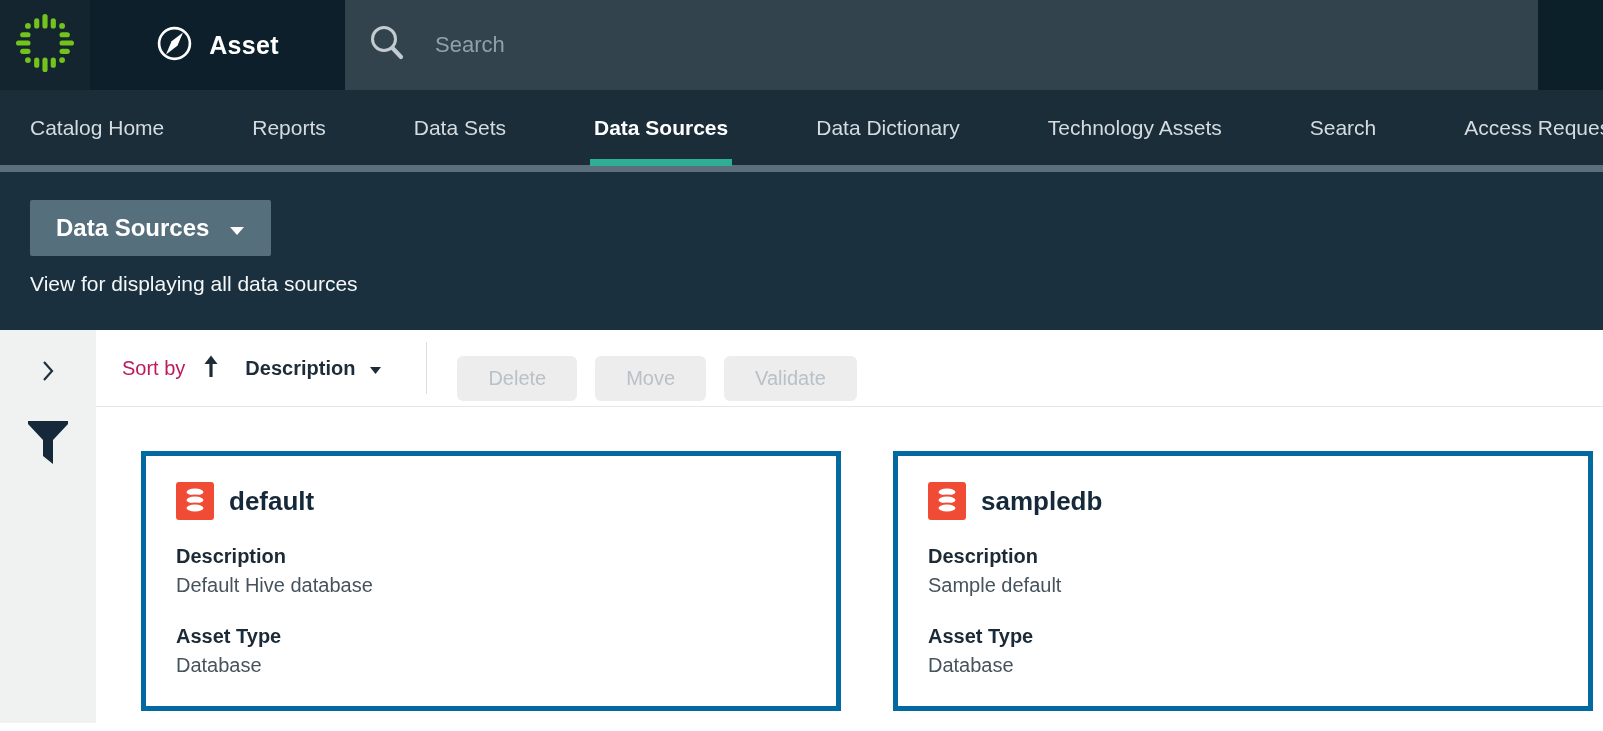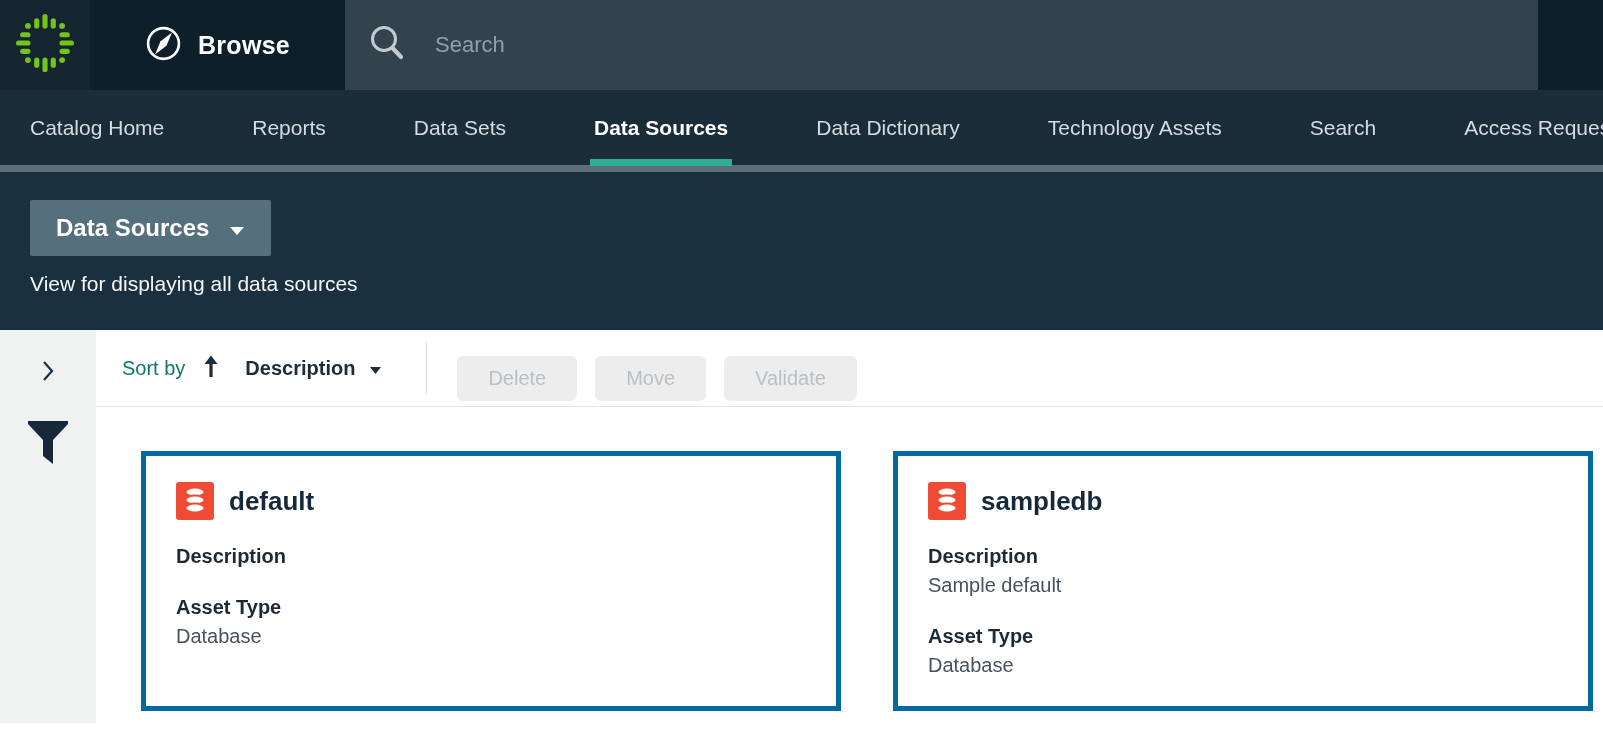--- a/index.html
+++ b/index.html
@@ -41,21 +41,21 @@
 
   
   .main { display:flex; height:401px; }
   .sidebar { width:96px; height:393px; background:#f0f1f1; display:flex;
     flex-direction:column; align-items:center; padding-top:24px; gap:24px; }
   .rail-btn { background:none; border:none; cursor:pointer; padding:4px; }
 
   .content { flex:1; background:#fff; min-width:0; }
   .toolbar { height:76px; display:flex; align-items:center; padding-left:26px;
     gap:0; }
-  .sort-by { color:#0f766e; font-size:20px; }
+  .sort-by { color:#be185d; font-size:20px; }
   .sort-dir { margin-left:18px; display:flex; align-items:center; cursor:pointer; }
   .sort-field { margin-left:26px; color:#1d2c38; font-size:20px; font-weight:700;
     display:flex; align-items:center; gap:14px; cursor:pointer; }
   .tb-divider { width:1px; height:52px; background:#d9dde0; margin:0 30px 0 44px; }
   .tb-btn { background:#ededee; border:none; border-radius:6px; color:#b9c1c6;
     font-size:20px; padding:11px 31px; margin-right:18px; cursor:default;
     font-family:"Liberation Sans",sans-serif;margin-top:21px; }
   .content-body { border-top:1px solid #e4e7e9; padding:44px 0 0 45px;
     display:flex; gap:52px; }
 
@@ -111,21 +111,21 @@
 
     <div class="browse-tile">
       <span>
         <svg width="37" height="37" viewBox="0 0 36 36">
           <circle cx="18" cy="18" r="15" fill="none" stroke="#ffffff" stroke-width="2.6"></circle>
           <g transform="rotate(38 18 18)">
             <path d="M18 4.5 L21.6 18 L18 31.5 L14.4 18 Z" fill="#ffffff"></path>
           </g>
         </svg>
       </span>
-      <span class="browse-label">Browse</span>
+      <span class="browse-label">Asset</span>
     </div>
 
     <div class="search-tile">
       <span>
         <svg width="40" height="40" viewBox="0 0 40 40">
           <circle cx="17" cy="16" r="11.5" fill="none" stroke="#c3cbd0" stroke-width="3"></circle>
           <line x1="25.5" y1="25" x2="34" y2="34" stroke="#c3cbd0" stroke-width="4.2" stroke-linecap="round"></line>
         </svg>
       </span>
       <input class="search-input" type="text" placeholder="Search" style="">
@@ -214,20 +214,21 @@
             <span class="db-icon">
               <svg width="28" height="30" viewBox="0 0 28 30">
                 <ellipse cx="14" cy="6" rx="9.5" ry="4.6" fill="#ffffff" stroke="#f04c35" stroke-width="2"></ellipse>
                 <ellipse cx="14" cy="14" rx="9.5" ry="4.6" fill="#ffffff" stroke="#f04c35" stroke-width="2"></ellipse>
                 <ellipse cx="14" cy="22" rx="9.5" ry="4.6" fill="#ffffff" stroke="#f04c35" stroke-width="2"></ellipse>
               </svg>
             </span>
             <span class="card-title">default</span>
           </div>
           <div class="field-label">Description</div>
+          <div class="field-value">Default Hive database</div>
           <div class="field-label">Asset Type</div>
           <div class="field-value">Database</div>
         </div>
 
         <div class="card">
           <div class="card-head">
             <span class="db-icon">
               <svg width="28" height="30" viewBox="0 0 28 30">
                 <ellipse cx="14" cy="6" rx="9.5" ry="4.6" fill="#ffffff" stroke="#f04c35" stroke-width="2"></ellipse>
                 <ellipse cx="14" cy="14" rx="9.5" ry="4.6" fill="#ffffff" stroke="#f04c35" stroke-width="2"></ellipse>

